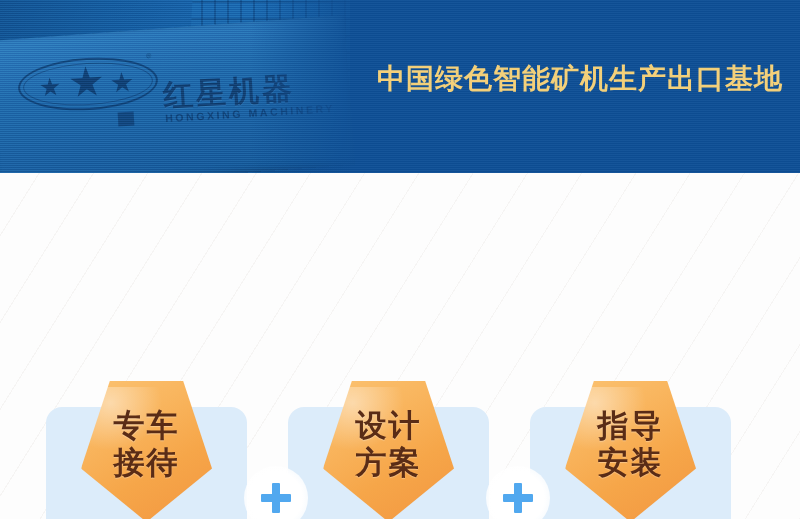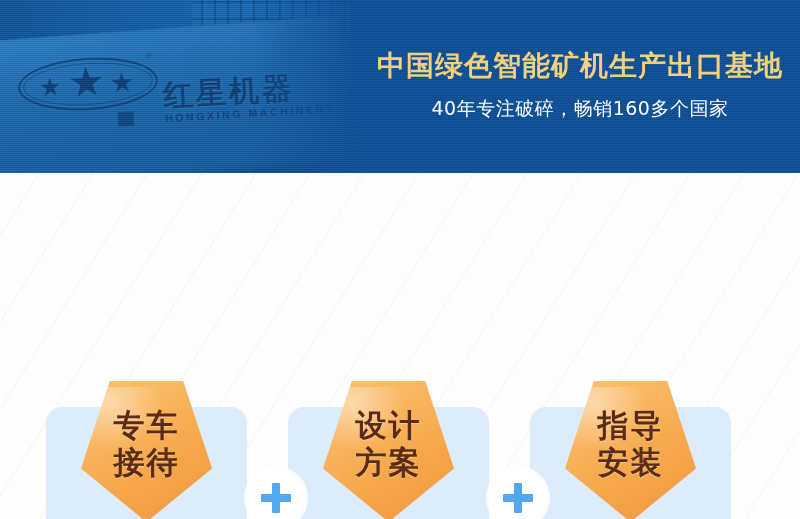--- a/index.html
+++ b/index.html
@@ -217,21 +217,20 @@
       <div class="wall-en">HONGXING MACHINERY</div>
 
       <div class="photo-noise"></div>
     </div>
 
     <div class="banner-fade"></div>
     <div class="banner-texture"></div>
 
     <div class="banner-text">
       <div class="banner-title">中国绿色智能矿机生产出口基地</div>
-      <div class="banner-sub">40年专注破碎，畅销160多个国家</div>
     </div>
   </div>
 
   <div class="content">
 
     <div class="cards">
 
       <div class="card c0">
         <div class="badge">
           <div class="badge-shine"></div>

